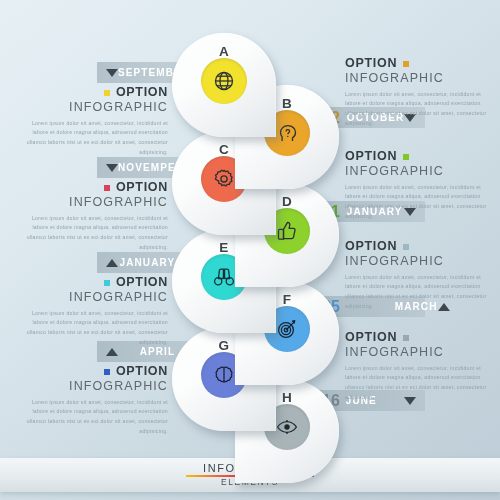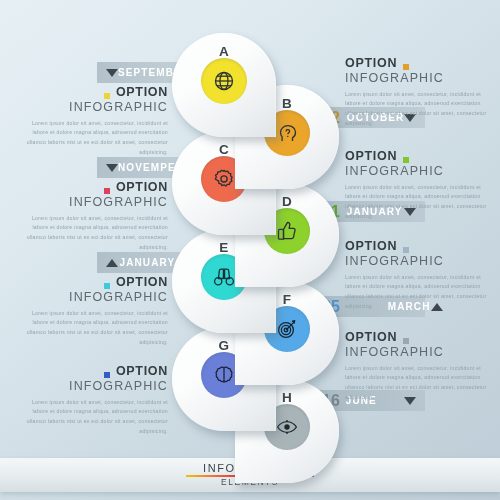--- a/index.html
+++ b/index.html
@@ -55,21 +55,21 @@
   .tri.down{border-top:8px solid #3e474d;}
   .tri.up{border-bottom:8px solid #3e474d;}
   .sp{flex:1 1 auto;}
 
   
   .tblock{position:absolute;width:150px;}
   .tblock.l{text-align:right;}
   .tblock.r{text-align:left;}
   .tblock .opt{
     font-size:12.5px;font-weight:700;color:#353d42;letter-spacing:.7px;
-    line-height:1.05;display:flex;align-items:flex-end;gap:6px;
+    line-height:1.05;display:flex;align-items:center;gap:6px;
   }
   .tblock.l .opt{justify-content:flex-end;}
   .tblock.r .opt{justify-content:flex-start;}
   .bullet{width:6px;height:6px;display:inline-block;}
   .tblock .inf{
     font-size:12.5px;color:#5e686e;letter-spacing:1.1px;line-height:1.25;margin-top:1px;
   }
   .tblock .lorem{
     margin-top:3px;font-size:5.2px;line-height:1.85;color:#93a3ac;letter-spacing:.25px;
   }
@@ -209,36 +209,42 @@
     <div class="sp"></div>
     <span class="mon">NOVEMPER</span>
     <span class="num" style="color:#c4513a;margin-left:7px;">11</span>
   </div>
   <div class="datebar l" style="left:97px;top:252px;width:112px;">
     <div class="tri up"></div>
     <div class="sp"></div>
     <span class="mon">JANUARY</span>
     <span class="num" style="color:#2fbfbd;margin-left:7px;">30</span>
   </div>
+  <div class="datebar l" style="left:97px;top:341px;width:112px;">
+    <div class="tri up"></div>
+    <div class="sp"></div>
+    <span class="mon">APRIL</span>
+    <span class="num" style="color:#6a8fd0;margin-left:7px;">06</span>
+  </div>
 
   <div class="datebar r" style="left:313px;top:107px;width:112px;">
     <span class="num" style="color:#c79128;">02</span>
     <span class="mon" style="margin-left:7px;">OCTOBER</span>
     <div class="sp"></div>
     <div class="tri down"></div>
   </div>
   <div class="datebar r" style="left:313px;top:201px;width:112px;">
     <span class="num" style="color:#57a82b;">01</span>
     <span class="mon" style="margin-left:7px;">JANUARY</span>
     <div class="sp"></div>
     <div class="tri down"></div>
   </div>
   <div class="datebar r" style="left:313px;top:296px;width:112px;">
     <span class="num" style="color:#4f93cf;">25</span>
-    <span class="mon" style="padding-left:48px;">MARCH</span>
+    <span class="mon" style="margin-left:7px;padding-left:48px;">MARCH</span>
     <div class="sp"></div>
     <div class="tri up"></div>
   </div>
   <div class="datebar r" style="left:313px;top:390px;width:112px;">
     <span class="num" style="color:#77878f;">16</span>
     <span class="mon" style="margin-left:6px;">JUNE</span>
     <div class="sp"></div>
     <div class="tri down"></div>
   </div>
 

